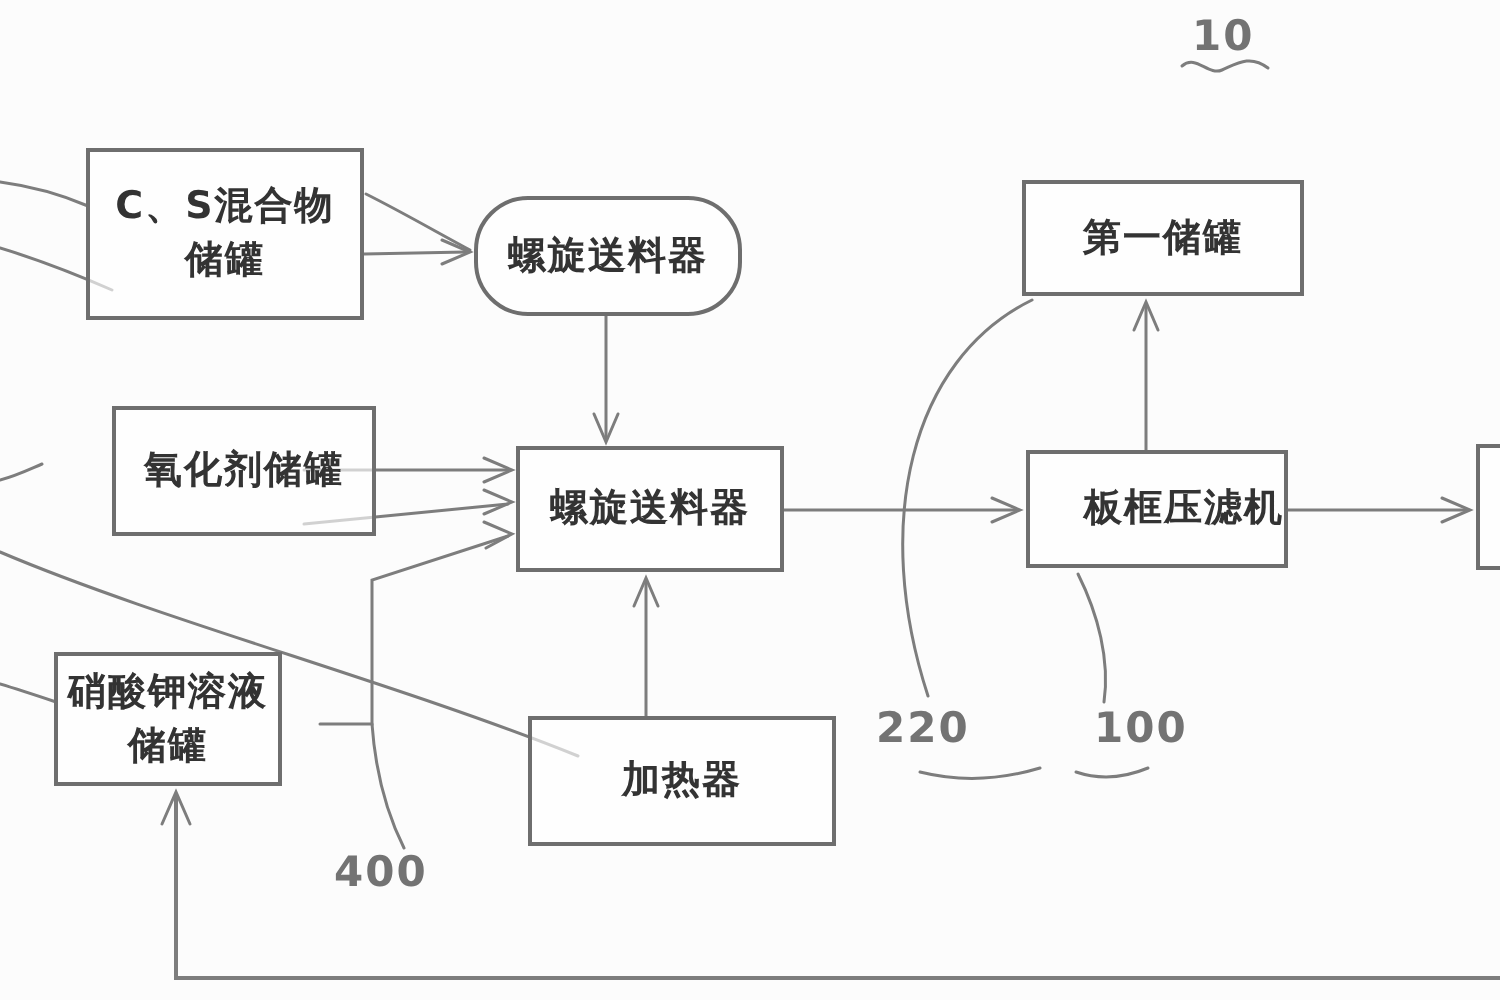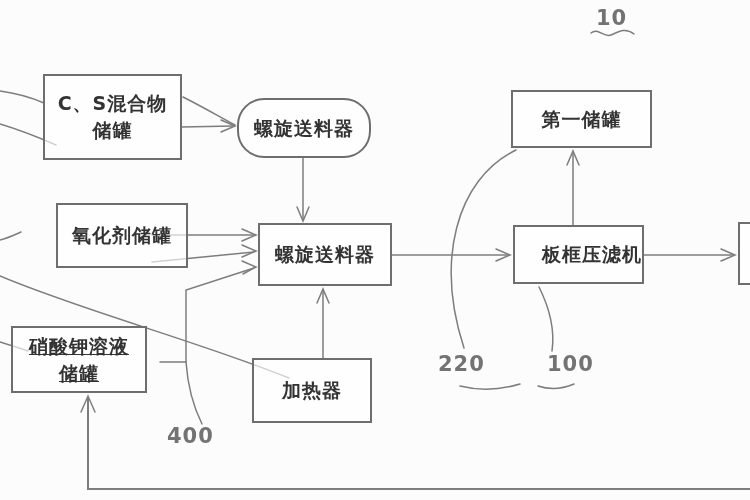--- a/index.html
+++ b/index.html
@@ -77,30 +77,30 @@
   </div>
 
   <div class="box" style="left:237px;top:98px;width:134px;height:60px;border-radius:27px;">
     <span>螺旋送料器</span>
   </div>
 
   <div class="box" style="left:20px;top:203px;width:132px;height:65px;margin-left:36px;">
     <span>氧化剂储罐</span>
   </div>
 
-  <div class="box" style="left:11px;top:326px;width:136px;height:67px;text-decoration:underline;">
+  <div class="box" style="left:27px;top:326px;width:114px;height:67px;">
     <span>硝酸钾溶液</span>
     <span>储罐</span>
   </div>
 
   <div class="box" style="left:258px;top:223px;width:134px;height:63px;">
     <span>螺旋送料器</span>
   </div>
 
-  <div class="box" style="left:252px;top:358px;width:120px;height:65px;">
+  <div class="box" style="left:264px;top:358px;width:154px;height:65px;">
     <span>加热器</span>
   </div>
 
   <div class="box" style="left:511px;top:90px;width:141px;height:58px;">
     <span>第一储罐</span>
   </div>
 
   <div class="box" style="left:513px;top:225px;width:131px;height:59px;align-items:flex-end;">
     <span>板框压滤机</span>
   </div>

